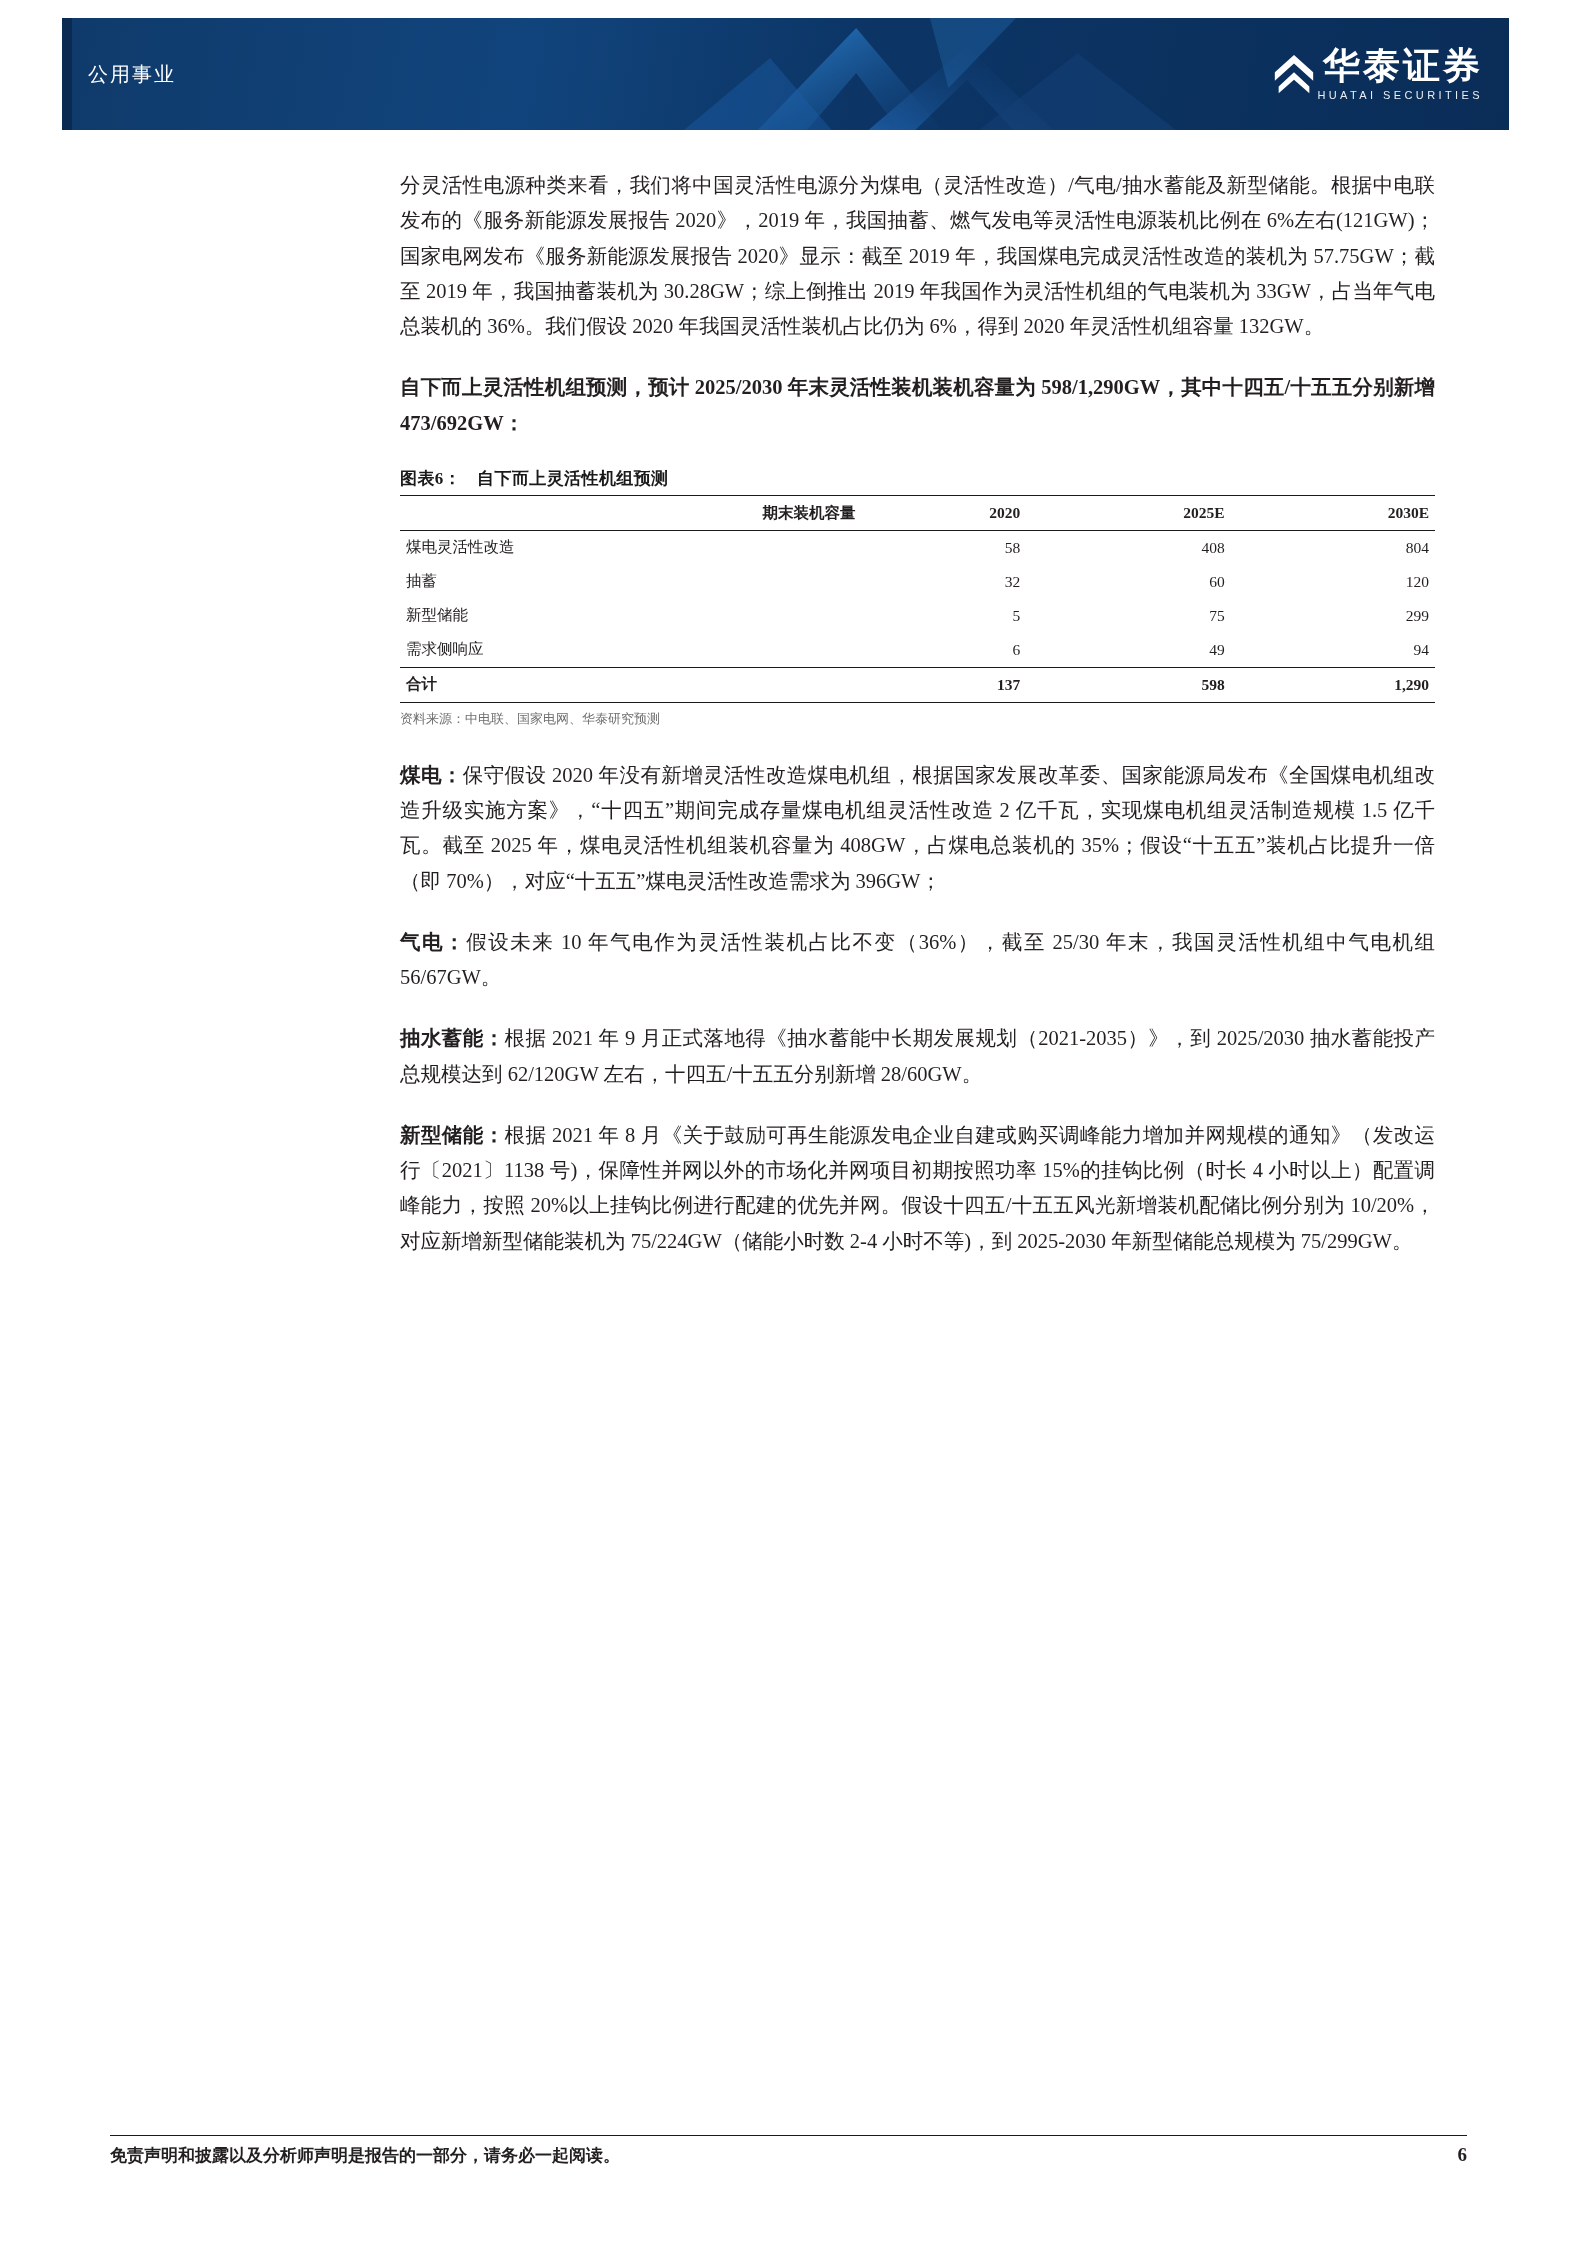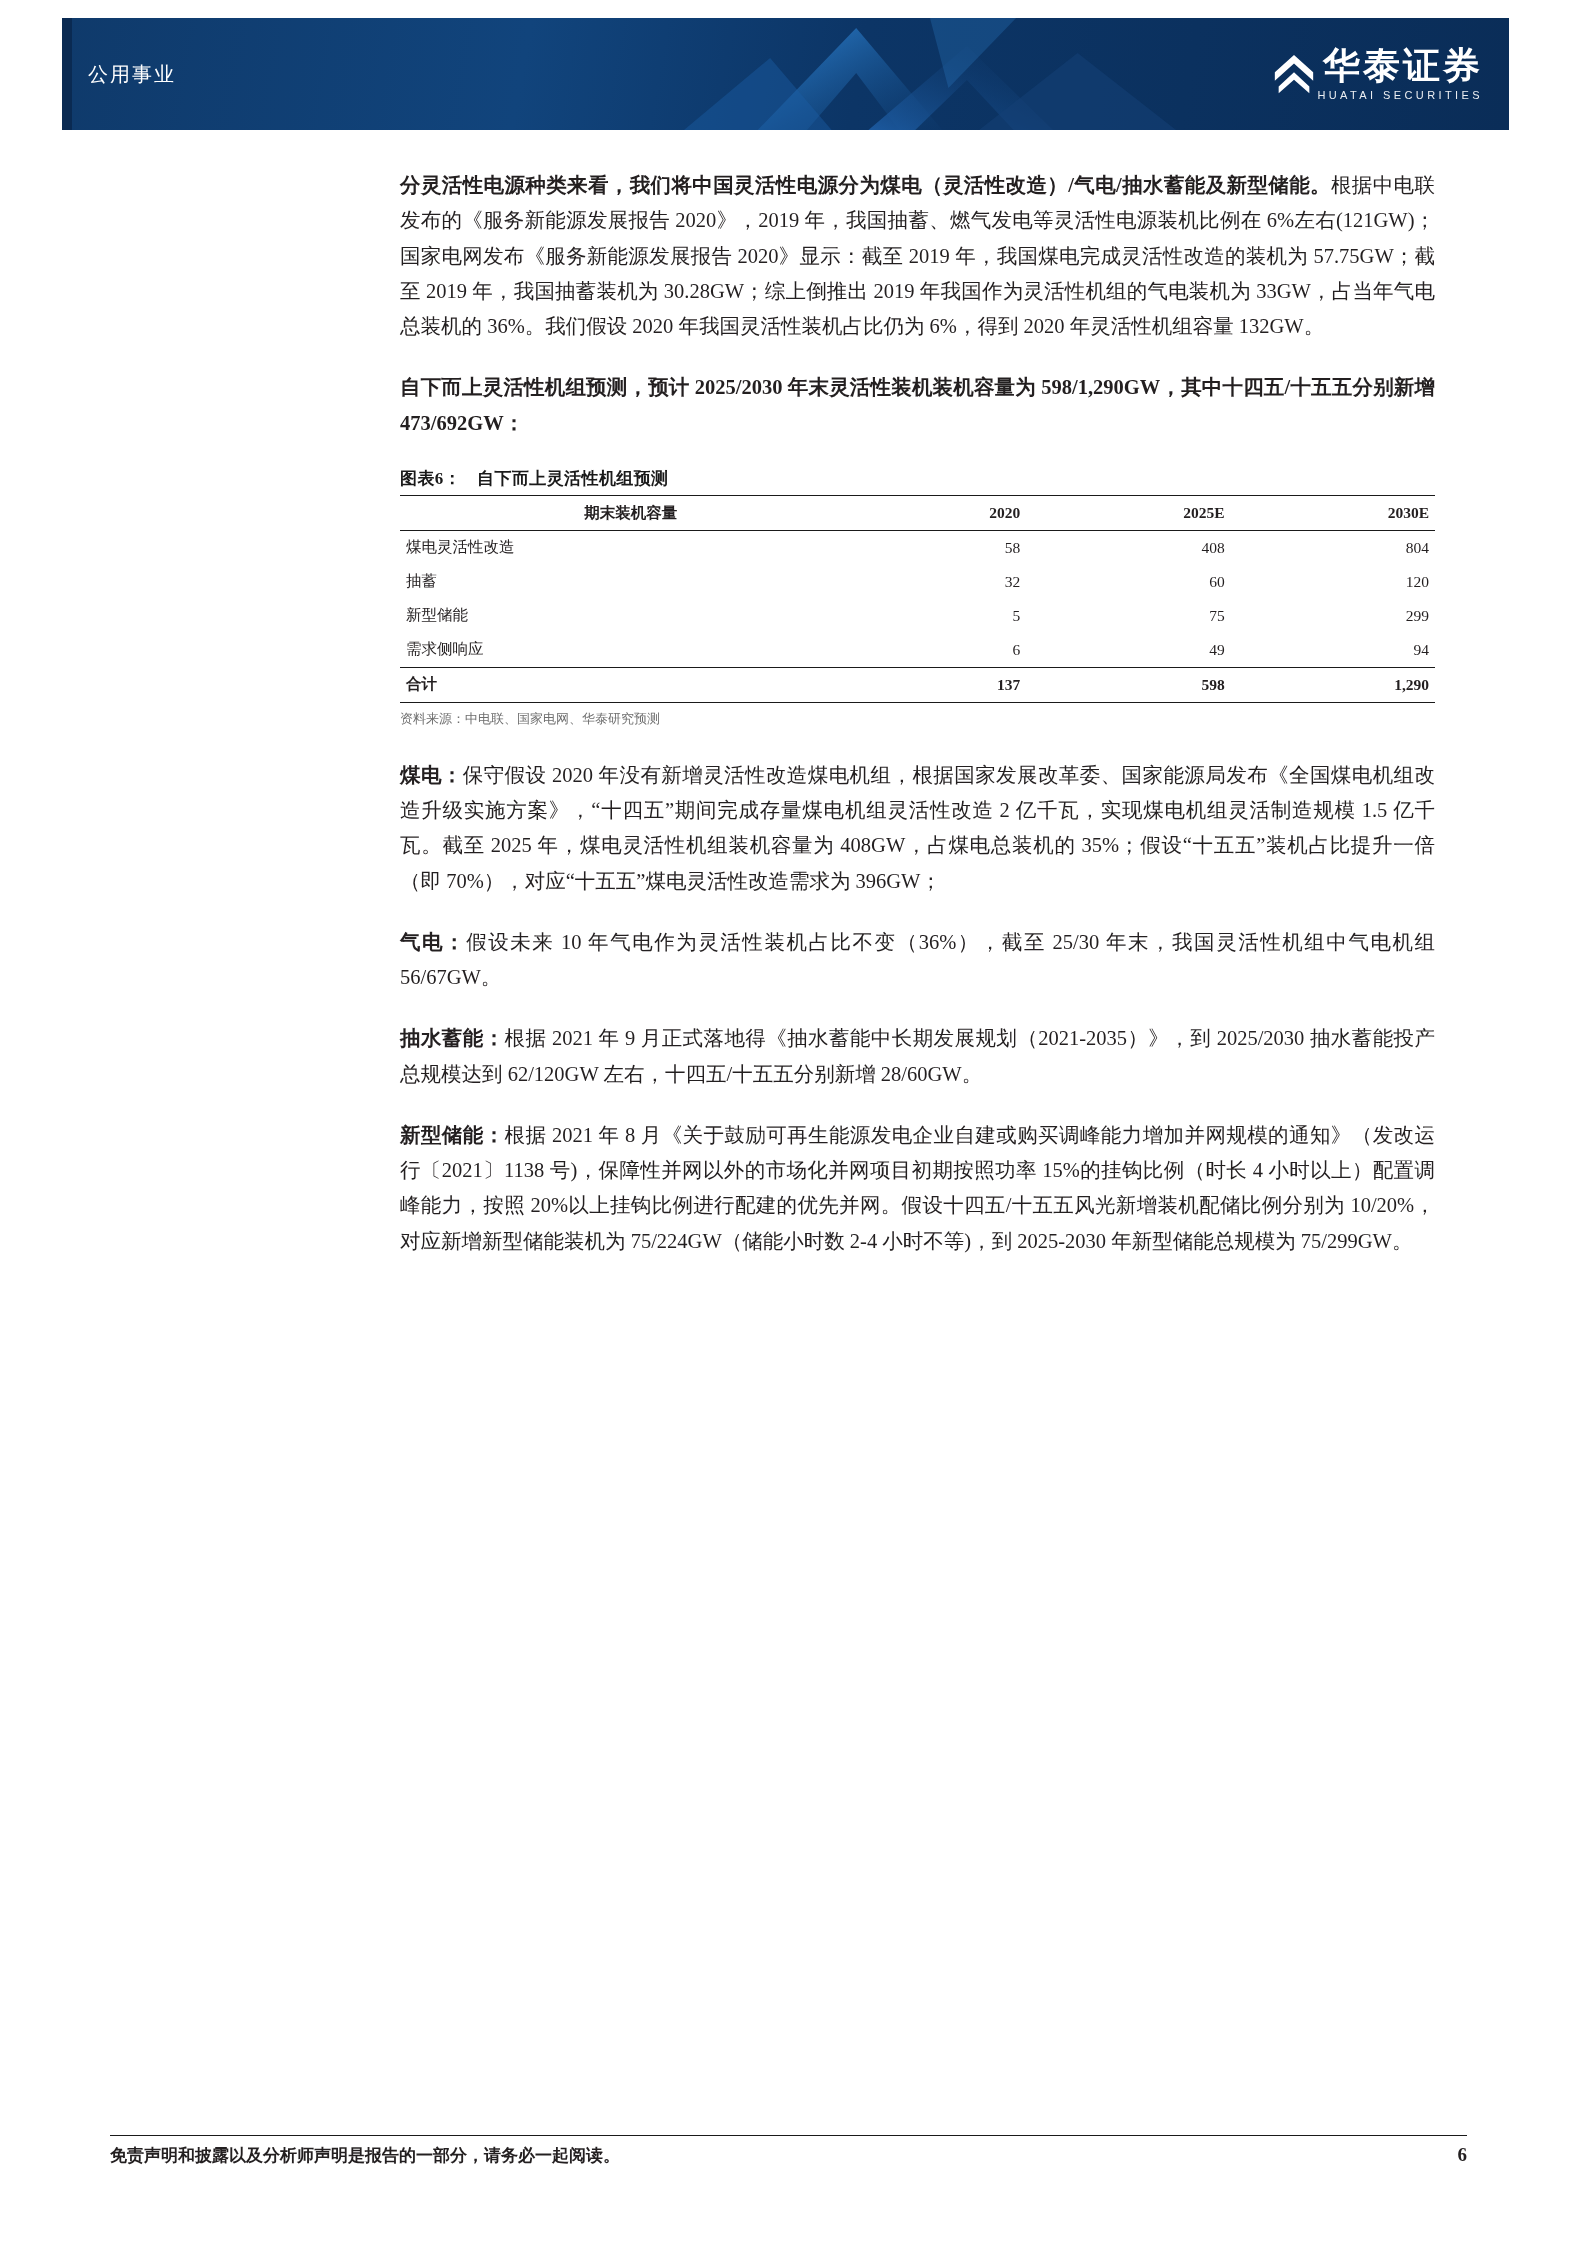--- a/index.html
+++ b/index.html
@@ -89,21 +89,21 @@
   }
   p.para {
     margin: 0 0 26px 0;
     font-size: 20.5px;
     line-height: 1.72;
     color: #231f20;
     text-align: justify;
     text-justify: inter-ideograph;
   }
   .b { font-weight: bold; }
-  .lead { font-weight: bold; }
+  .lead { font-weight: normal; }
 
   
   .exhibit { margin: 4px 0 30px 0; }
   .exhibit-title {
     font-size: 17px;
     font-weight: bold;
     color: #1a1a1a;
     padding-bottom: 5px;
     border-bottom: 1.6px solid #1a1a1a;
     letter-spacing: .4px;
@@ -116,21 +116,21 @@
     color: #231f20;
     margin-top: 0;
   }
   table.data th {
     font-weight: bold;
     text-align: right;
     padding: 7px 6px 6px 6px;
     border-bottom: 1.1px solid #1a1a1a;
     font-size: 15.5px;
   }
-  table.data th.lbl { text-align: center; }
+  table.data th.lbl { text-align: right; }
   table.data td {
     padding: 6.5px 6px;
     text-align: right;
     font-family: Liberation Serif, serif;
   }
   table.data td.lbl { text-align: left; }
   table.data tr.total td {
     font-weight: bold;
     border-top: 1.1px solid #1a1a1a;
     border-bottom: 1.1px solid #1a1a1a;

